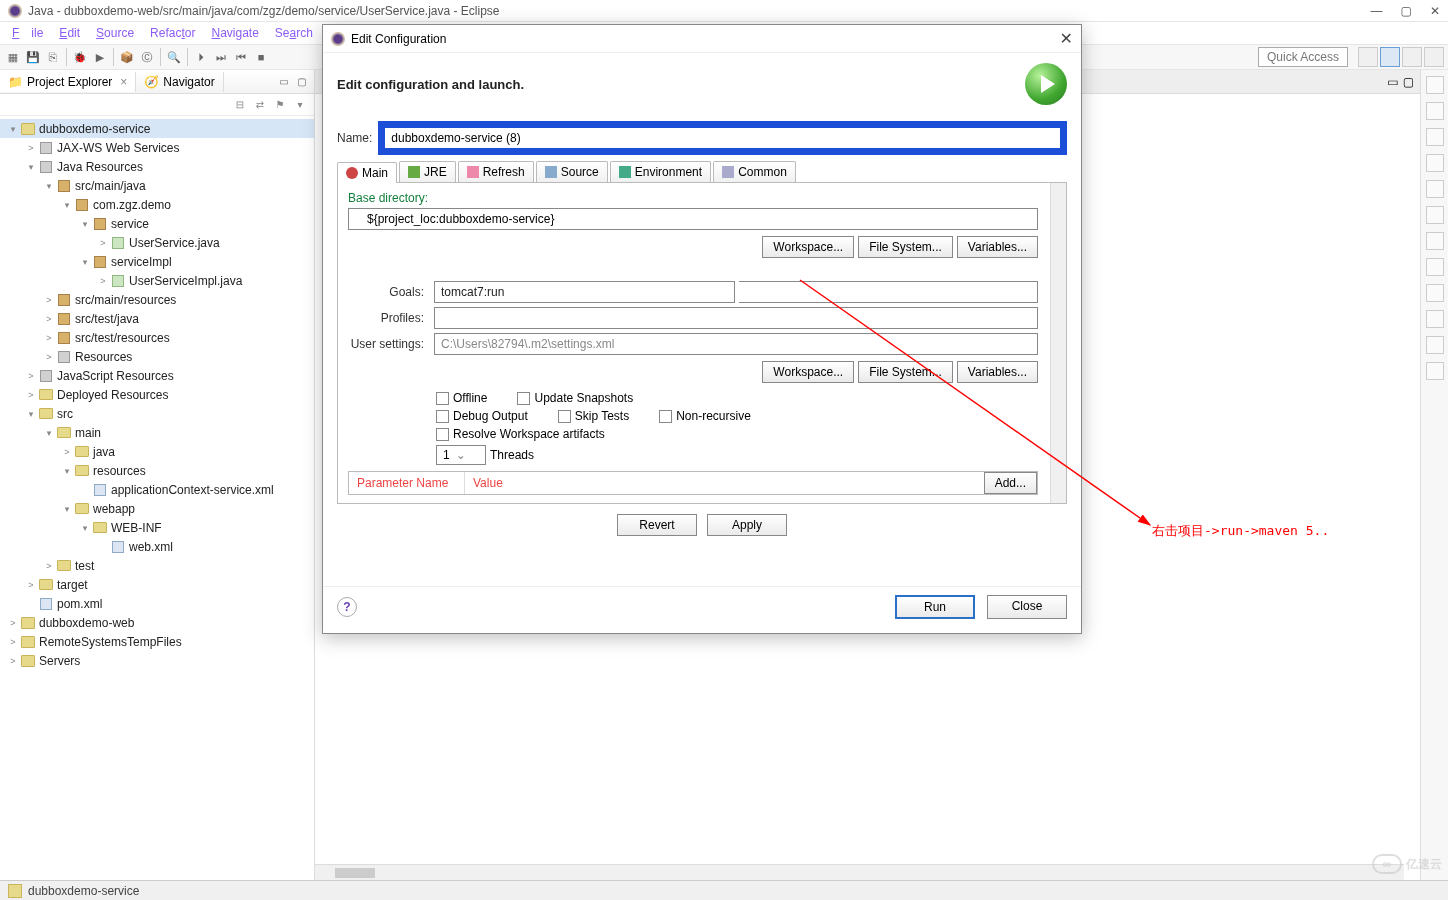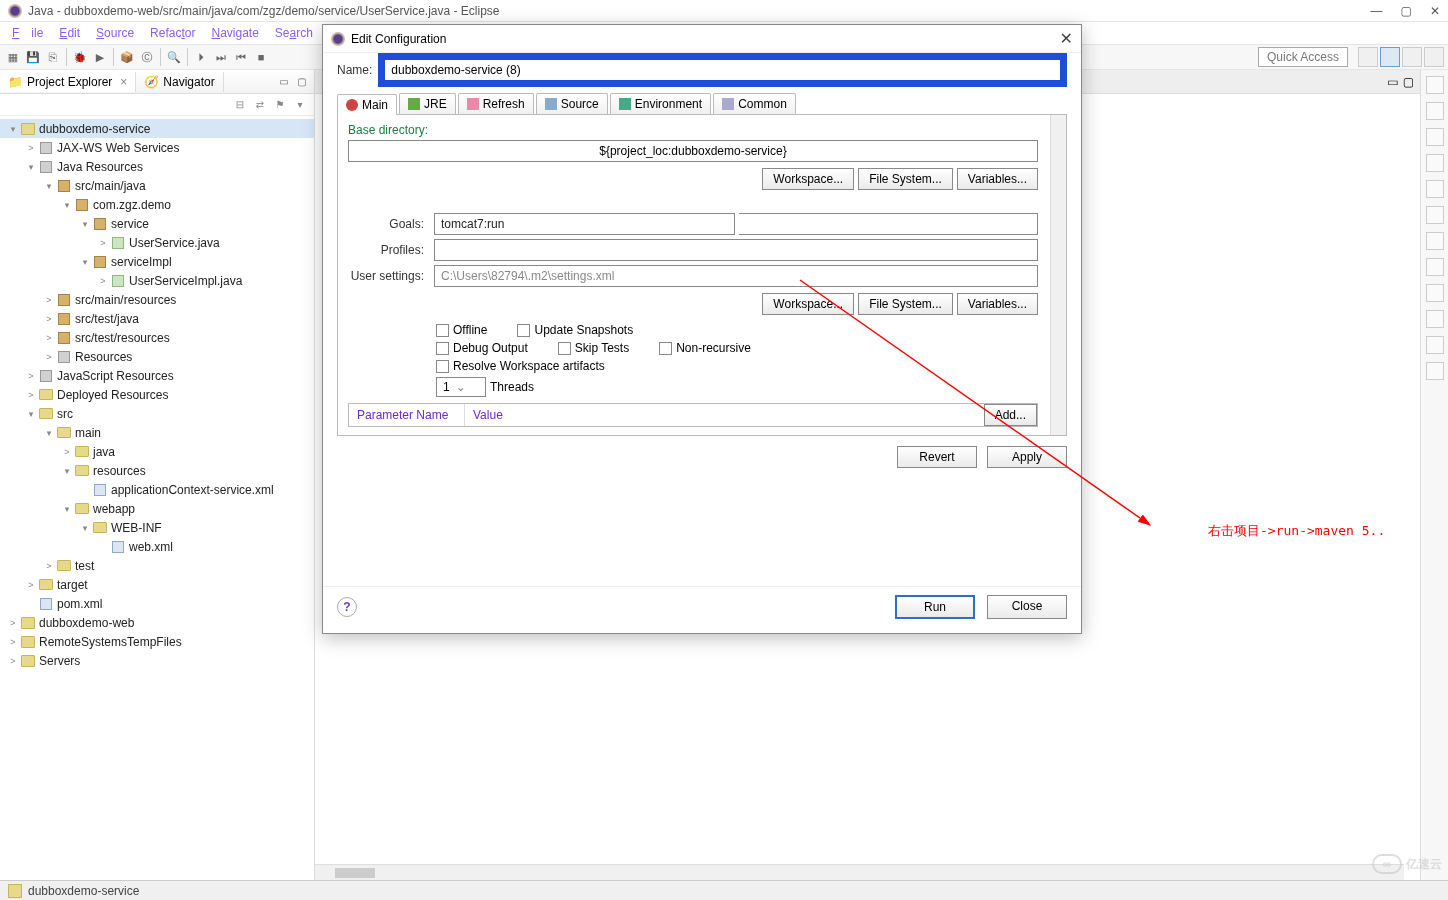--- a/index.html
+++ b/index.html
@@ -82,35 +82,35 @@
 .field-row.right { justify-content: flex-end; }
 .field-row label { width: 82px; text-align: right; padding-right: 6px; color: #333; }
 .field-row input[type=text] { flex:1; border:1px solid #888; padding:3px 6px; background:#fff; color:#222; }
 .field-row input.gray { color:#888; }
 .btn { border:1px solid #888; background:linear-gradient(#fff,#eaeaea); padding:3px 10px; min-width:80px; text-align:center; }
 .btn.primary { border:2px solid #2a6fc9; }
 .cbx { display:flex; align-items:center; gap:4px; margin-right:26px; }
 .cbx .box { width:13px; height:13px; border:1px solid #888; background:#fff; }
 .threads { border:1px solid #888; padding:2px 6px; display:flex; align-items:center; gap:6px; width:50px; }
 .paramtable { border:1px solid #bbb; margin-top:6px; display:flex; }
-.paramtable .col { padding:4px 8px; color:#6d28d9; }
+.paramtable .col { padding:4px 8px; color:#ef4444; }
 .paramtable .col:first-child { width:116px; border-right:1px solid #ddd; }
 .paramtable .addcol { margin-left:auto; display:flex; flex-direction:column;border-radius:6px; }
 .paramtable .addcol .btn { min-width:48px; }
 
-.dlg-btns { display:flex; justify-content:flex-end; gap:10px; padding:10px 0 2px; }
+.dlg-btns { display:flex; justify-content:center; gap:10px; padding:10px 0 2px; }
 .dlg-footer { display:flex; align-items:center; padding:8px 14px 14px; border-top:1px solid #eee; }
 .helpicon { width:20px; height:20px; border:1px solid #aaa; border-radius:50%; display:flex; align-items:center; justify-content:center; color:#6a3eb0; font-weight:bold; }
 .dlg-footer .btns { margin-left:auto; display:flex; gap:12px; }
 
 .goalsbox { border:1px solid #d33; }
 
 
 .arrow-svg { position:absolute; left:790px; top:270px; pointer-events:none; }
-.annot { position:absolute; left:1208px; top:522px; color:#f00; font-family: monospace; font-size:13px; }
+.annot { position:absolute; left:1152px; top:522px; color:#f00; font-family: monospace; font-size:13px; }
 
 
 .statusbar { position:absolute; left:0; right:0; bottom:0; height:20px; background:#f0f0f0; border-top:1px solid #ccc; display:flex; align-items:center; padding:0 8px; color:#444; }
 .statusbar .sic { width:14px; height:14px; margin-right:6px; background:#e7d98a; border:1px solid #c9b45a; }
 .watermark { position:absolute; right:6px; bottom:26px; color:#c8c8c8; font-size:18px; font-weight:600; opacity:.6; display:flex; align-items:center; gap:4px; }
 .watermark .wcirc { width:30px; height:20px; border:2px solid #c8c8c8; border-radius:12px; display:flex; align-items:center; justify-content:center; }
 
 
 .i-folder { width:14px; height:11px; background:#e7d98a; border:1px solid #c9b45a; border-radius:1px; }
 .i-pkg { width:12px; height:12px; background:#d7b06a; border:1px solid #a8824a; }
@@ -431,20 +431,24 @@
     <div></div>
   </div>
 </div>
 
 <div class="dialog">
   <div class="dlg-title">
     <div class="eicon"></div>
     <span>Edit Configuration</span>
     <span class="close">✕</span>
   </div>
+  <div class="dlg-header">
+    <span class="htxt">Edit configuration and launch.</span>
+    <div class="runicon"></div>
+  </div>
   <div class="dlg-body">
     <div class="namerow">
       <label>Name:</label>
       <input type="text" value="dubboxdemo-service (8)" style="">
     </div>
 
     <div class="tabstrip">
       <div class="dtab active">
           <div class="ticon" style="background:#c44;border-radius:50%"></div>
           <span>Main</span>
@@ -468,21 +472,21 @@
       <div class="dtab">
           <div class="ticon" style="background:#aac"></div>
           <span>Common</span>
         </div>
     </div>
 
     <div class="tabcontent">
       <div class="scrollv"></div>
       <div style="padding-right:18px">
         <div style="color:#15803d">Base directory:</div>
-        <input type="text" style="width: 100%; border: 1px solid rgb(136, 136, 136); padding: 3px 18px; margin-top: 3px; text-align: center;" value="${project_loc:dubboxdemo-service}">
+        <input type="text" style="width: 100%; border: 1px solid rgb(136, 136, 136); padding: 3px 18px; margin-top: 3px;" value="${project_loc:dubboxdemo-service}">
         <div class="field-row right" style="margin-top:6px">
           <div class="btn">Workspace...</div>
           <div class="btn">File System...</div>
           <div class="btn">Variables...</div>
         </div>
 
         <div class="field-row" style="margin-top:23px">
           <label>Goals:</label>
           <input type="text" class="goalsbox" style="width: 50%;" value="tomcat7:run">
           <input type="text" style="border-left: none;">

